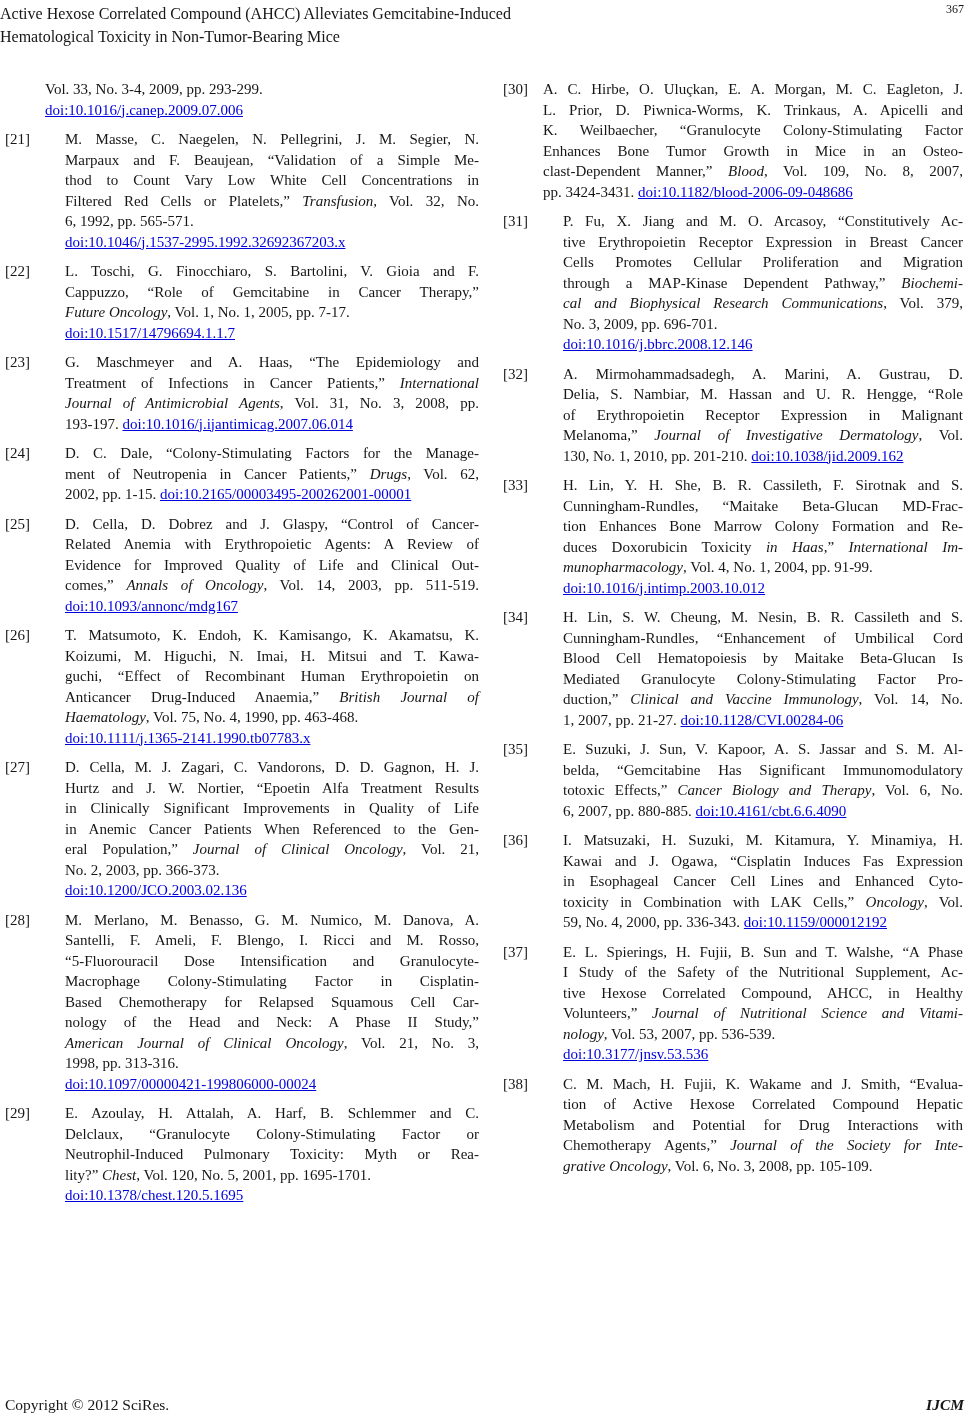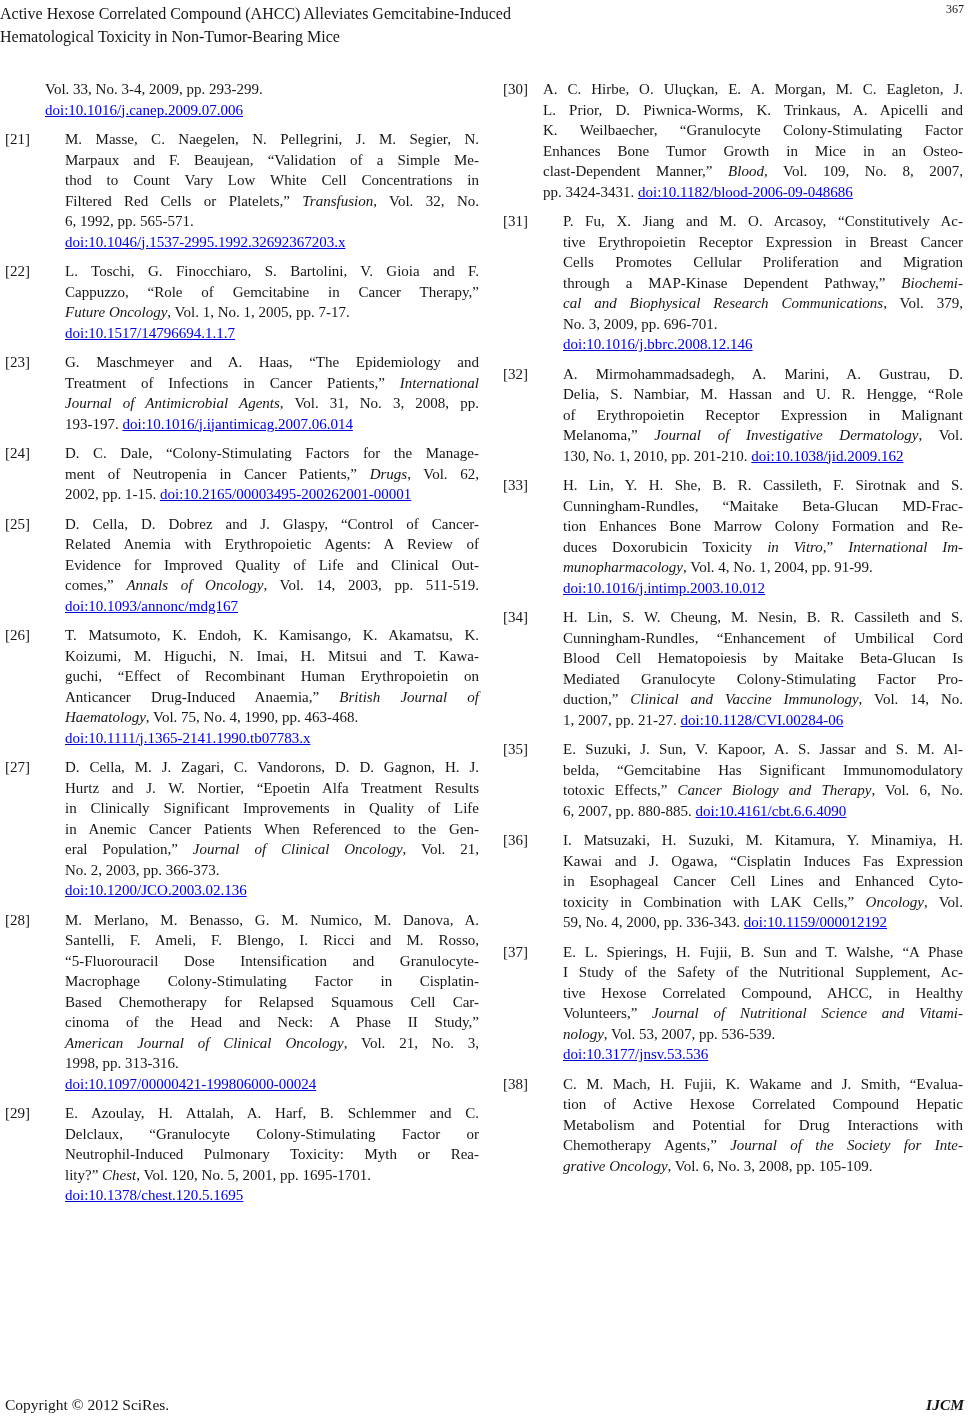--- a/index.html
+++ b/index.html
@@ -126,21 +126,21 @@
           </div>
         </div>
         <div class="ref">
           <div class="ref-num">[28]</div>
           <div class="ref-body">
             <div class="ln j"><span>M. Merlano, M. Benasso, G. M. Numico, M. Danova, A.</span></div>
             <div class="ln j"><span>Santelli, F. Ameli, F. Blengo, I. Ricci and M. Rosso,</span></div>
             <div class="ln j"><span>“5-Fluorouracil Dose Intensification and Granulocyte-</span></div>
             <div class="ln j"><span>Macrophage Colony-Stimulating Factor in Cisplatin-</span></div>
             <div class="ln j"><span>Based Chemotherapy for Relapsed Squamous Cell Car-</span></div>
-            <div class="ln j"><span>cinoma of the Head and Neck: A Phase II Study,”</span></div>
+            <div class="ln j"><span>nology of the Head and Neck: A Phase II Study,”</span></div>
             <div class="ln j"><span class="it">American Journal of Clinical Oncology</span><span>, Vol. 21, No. 3,</span></div>
             <div class="ln"><span>1998, pp. 313-316.</span></div>
             <div class="ln"><a class="doi" href="#">doi:10.1097/00000421-199806000-00024</a></div>
           </div>
         </div>
         <div class="ref">
           <div class="ref-num">[29]</div>
           <div class="ref-body">
             <div class="ln j"><span>E. Azoulay, H. Attalah, A. Harf, B. Schlemmer and C.</span></div>
             <div class="ln j"><span>Delclaux, “Granulocyte Colony-Stimulating Factor or</span></div>
@@ -184,21 +184,21 @@
             <div class="ln j"><span>Melanoma,” </span><span class="it">Journal of Investigative Dermatology</span><span>, Vol.</span></div>
             <div class="ln"><span>130, No. 1, 2010, pp. 201-210. </span><a class="doi" href="#">doi:10.1038/jid.2009.162</a></div>
           </div>
         </div>
         <div class="ref">
           <div class="ref-num">[33]</div>
           <div class="ref-body">
             <div class="ln j"><span>H. Lin, Y. H. She, B. R. Cassileth, F. Sirotnak and S.</span></div>
             <div class="ln j"><span>Cunningham-Rundles, “Maitake Beta-Glucan MD-Frac-</span></div>
             <div class="ln j"><span>tion Enhances Bone Marrow Colony Formation and Re-</span></div>
-            <div class="ln j"><span>duces Doxorubicin Toxicity </span><span class="it">in Vitro</span><span>,” </span><span class="it">International Im-</span></div>
+            <div class="ln j"><span>duces Doxorubicin Toxicity </span><span class="it">in Haas</span><span>,” </span><span class="it">International Im-</span></div>
             <div class="ln"><span class="it">munopharmacology</span><span>, Vol. 4, No. 1, 2004, pp. 91-99.</span></div>
             <div class="ln"><a class="doi" href="#">doi:10.1016/j.intimp.2003.10.012</a></div>
           </div>
         </div>
         <div class="ref">
           <div class="ref-num">[34]</div>
           <div class="ref-body">
             <div class="ln j"><span>H. Lin, S. W. Cheung, M. Nesin, B. R. Cassileth and S.</span></div>
             <div class="ln j"><span>Cunningham-Rundles, “Enhancement of Umbilical Cord</span></div>
             <div class="ln j"><span>Blood Cell Hematopoiesis by Maitake Beta-Glucan Is</span></div>

